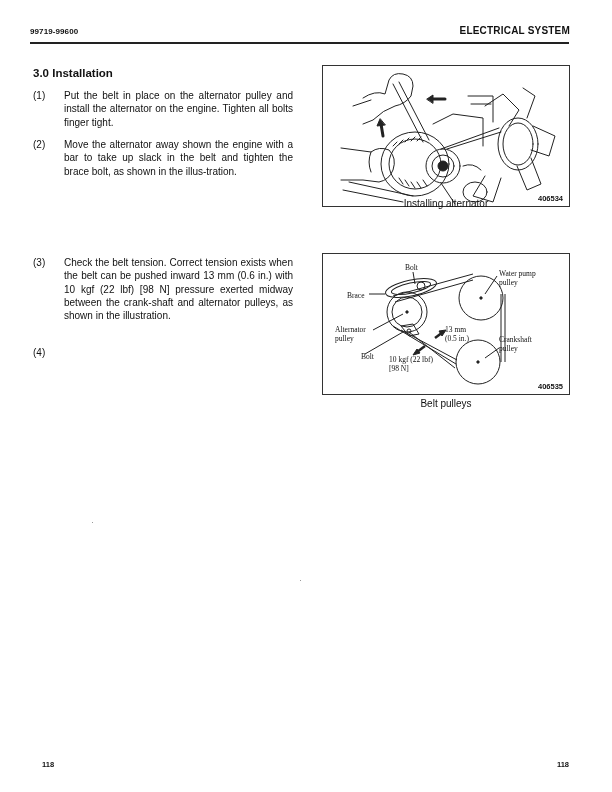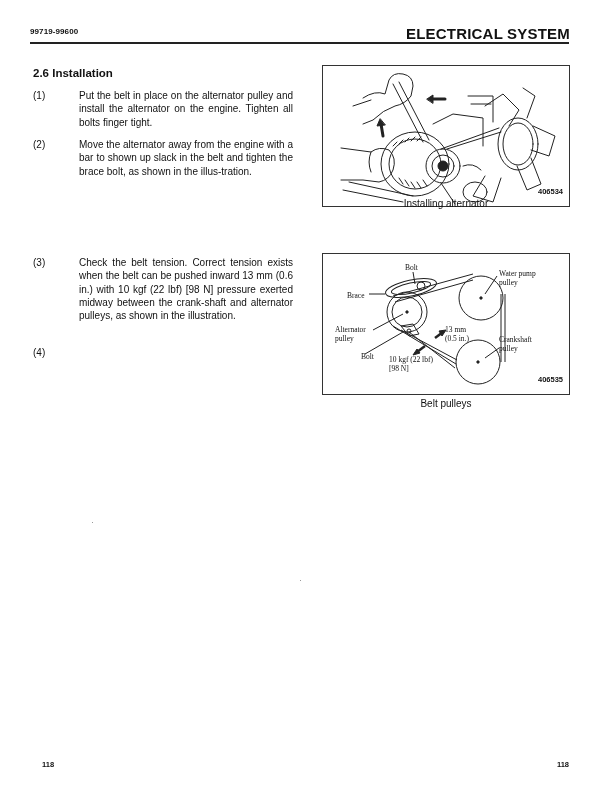--- a/index.html
+++ b/index.html
@@ -1,47 +1,47 @@
 <!DOCTYPE html>
 <html><head>
   <meta charset="utf-8">
   <style>
     html, body { margin: 0; padding: 0; background: #ffffff; }
     body { width: 612px; height: 792px; position: relative; overflow: hidden; font-family: "Liberation Sans", sans-serif; color: #111; }
     .doc-number { position: absolute; left: 30px; top: 27px; font-size: 8px; font-weight: bold; letter-spacing: 0.1px; }
-    .section-header { position: absolute; right: 42px; top: 25px; font-size: 15px; font-weight: bold; letter-spacing: 0.2px; }
+    .section-header { position: absolute; right: 42px; top: 25px; font-size: 10px; font-weight: bold; letter-spacing: 0.2px; }
     .header-rule { position: absolute; left: 30px; top: 42px; width: 539px; height: 1.5px; background: #222; }
     .heading { position: absolute; left: 33px; top: 67px; font-size: 11.5px; font-weight: bold; }
     .step { position: absolute; left: 33px; width: 260px; font-size: 10px; line-height: 13.3px; }
     .step .num { position: absolute; left: 0; top: 0; }
-    .step .text { margin-left: 46px; display: block; text-align: justify; }
+    .step .text { margin-left: 31px; display: block; text-align: justify; }
     .fig-box { position: absolute; left: 322px; width: 246px; border: 1px solid #333; background: #fff; }
     .fig-box svg { display: block; }
-    .fig-id { position: absolute; right: 6px; bottom: 10px; font-size: 7.5px; font-weight: bold; }
+    .fig-id { position: absolute; right: 6px; bottom: 3px; font-size: 7.5px; font-weight: bold; }
     .caption { position: absolute; left: 322px; width: 248px; text-align: center; font-size: 10px; }
     .page-num { position: absolute; top: 760px; font-size: 7.5px; font-weight: bold; }
     .dot { position: absolute; width: 1px; height: 1px; background: #999; }
     .svg-label { font-family: "Liberation Serif", serif; font-size: 7.5px; fill: #111; }
   </style>
 </head>
 <body>
 
 <div class="doc-number">99719-99600</div>
 <div class="section-header">ELECTRICAL SYSTEM</div>
 <div class="header-rule"></div>
 
-<div class="heading">2.6 Installation</div>
+<div class="heading">3.0 Installation</div>
 
 <div class="step" style="top:89px;">
   <span class="num">(1)</span>
   <span class="text">Put the belt in place on the alternator pulley and install the alternator on the engine. Tighten all bolts finger tight.</span>
 </div>
 <div class="step" style="top:138px;">
   <span class="num">(2)</span>
-  <span class="text">Move the alternator away from the engine with a bar to shown up slack in the belt and tighten the brace bolt, as shown in the illus-tration.</span>
+  <span class="text">Move the alternator away shown the engine with a bar to take up slack in the belt and tighten the brace bolt, as shown in the illus-tration.</span>
 </div>
 <div class="step" style="top:256px;">
   <span class="num">(3)</span>
   <span class="text">Check the belt tension.  Correct tension exists when the belt can be pushed inward 13 mm (0.6 in.) with 10 kgf (22 lbf) [98 N] pressure exerted midway between the crank-shaft and alternator pulleys, as shown in the illustration.</span>
 </div>
 <div class="step" style="top:346px;">
   <span class="num">(4)</span>
 </div>
 
 <div class="fig-box" style="top:65px; height:140px;">

